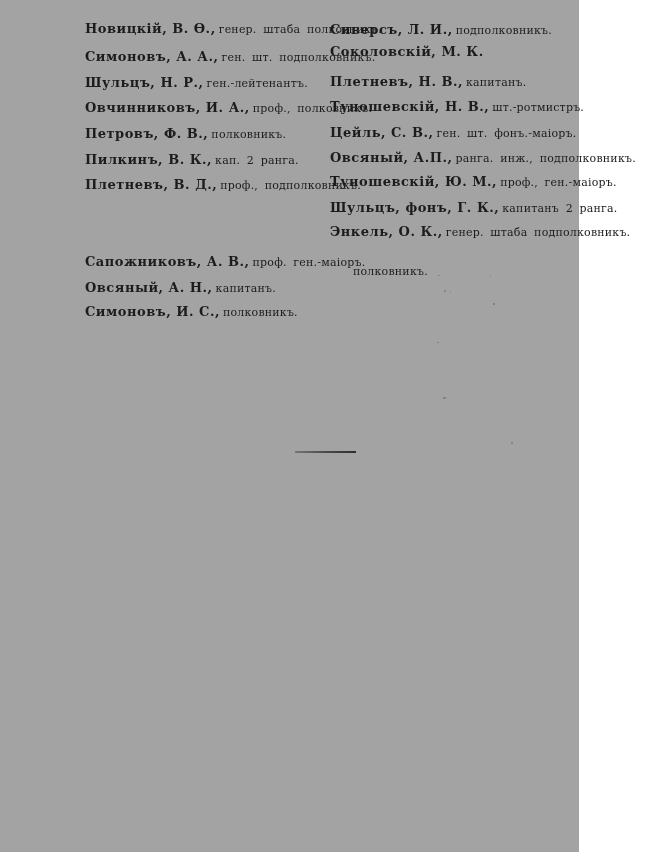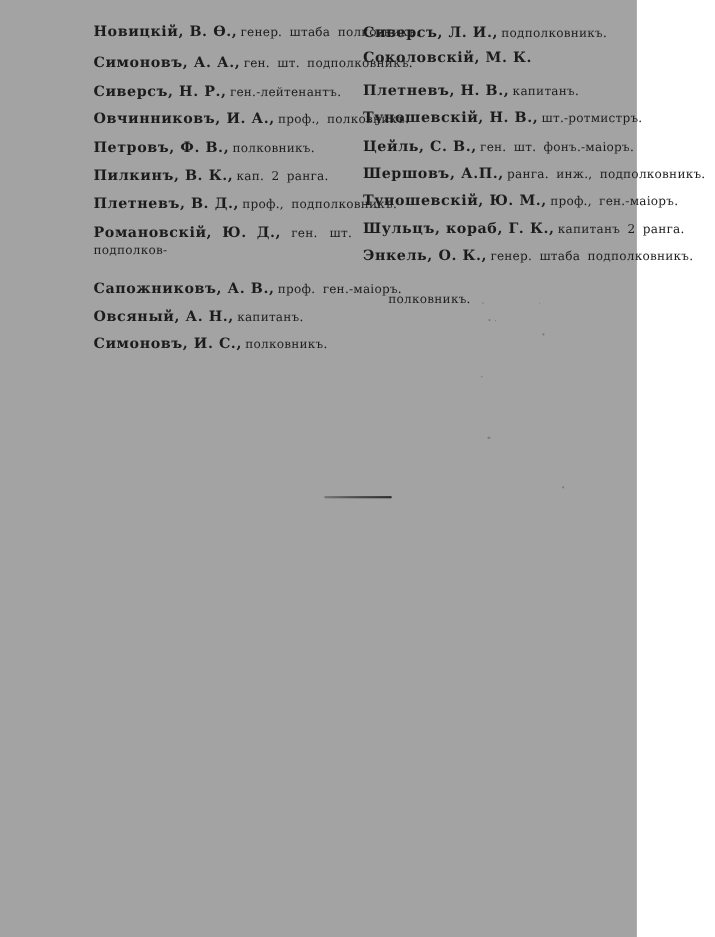--- a/index.html
+++ b/index.html
@@ -63,32 +63,31 @@
 <body>
 
 <div class="page">
 
   <div class="col col-left">
 
     <div class="entry" style="top:21px"><span class="name">Новицкій, В. Ѳ.,</span><span class="rank">генер. штаба полковникъ.</span></div>
 
     <div class="entry" style="top:49px"><span class="name">Симоновъ, А. А.,</span><span class="rank">ген. шт. подполковникъ.</span></div>
 
-    <div class="entry" style="top:75px"><span class="name">Сиверсъ, Н. Р.,</span><span class="rank">ген.-лейтенантъ.</span></div>
+    <div class="entry" style="top:75px"><span class="name">Шульцъ, Н. Р.,</span><span class="rank">ген.-лейтенантъ.</span></div>
 
     <div class="entry" style="top:100px"><span class="name">Овчинниковъ, И. А.,</span><span class="rank">проф., полковникъ.</span></div>
 
     <div class="entry" style="top:126px"><span class="name">Петровъ, Ф. В.,</span><span class="rank">полковникъ.</span></div>
 
     <div class="entry" style="top:152px"><span class="name">Пилкинъ, В. К.,</span><span class="rank">кап. 2 ранга.</span></div>
 
     <div class="entry" style="top:177px"><span class="name">Плетневъ, В. Д.,</span><span class="rank">проф., подполковникъ.</span></div>
 
     <div class="entry wrap" style="top:203px">
-      <div class="line1"><span class="name">Романовскій, Ю. Д.,</span> <span class="rank">ген. шт. подполков-</span></div>
     </div>
 
     <div class="entry" style="top:254px"><span class="name">Сапожниковъ, А. В.,</span><span class="rank">проф. ген.-маіоръ.</span></div>
 
     <div class="entry" style="top:280px"><span class="name">Овсяный, А. Н.,</span><span class="rank">капитанъ.</span></div>
 
     <div class="entry" style="top:304px"><span class="name">Симоновъ, И. С.,</span><span class="rank">полковникъ.</span></div>
 
   </div>
 
@@ -97,25 +96,25 @@
     <div class="entry" style="top:22px"><span class="name">Сиверсъ, Л. И.,</span><span class="rank">подполковникъ.</span></div>
 
     <div class="entry" style="top:44px"><span class="name">Соколовскій, М. К.</span><span class="rank"></span></div>
 
     <div class="entry" style="top:74px"><span class="name">Плетневъ, Н. В.,</span><span class="rank">капитанъ.</span></div>
 
     <div class="entry" style="top:99px"><span class="name">Туношевскій, Н. В.,</span><span class="rank">шт.-ротмистръ.</span></div>
 
     <div class="entry" style="top:125px"><span class="name">Цейль, С. В.,</span><span class="rank">ген. шт. фонъ.-маіоръ.</span></div>
 
-    <div class="entry" style="top:150px"><span class="name">Шершовъ, А.П.,</span><span class="rank">ранга. инж., подполковникъ.</span></div>
+    <div class="entry" style="top:150px"><span class="name">Овсяный, А.П.,</span><span class="rank">ранга. инж., подполковникъ.</span></div>
 
     <div class="entry" style="top:174px"><span class="name">Туношевскій, Ю. М.,</span><span class="rank">проф., ген.-маіоръ.</span></div>
 
-    <div class="entry" style="top:200px"><span class="name">Шульцъ, кораб, Г. К.,</span><span class="rank">капитанъ 2 ранга.</span></div>
+    <div class="entry" style="top:200px"><span class="name">Шульцъ, фонъ, Г. К.,</span><span class="rank">капитанъ 2 ранга.</span></div>
 
     <div class="entry" style="top:224px"><span class="name">Энкель, О. К.,</span><span class="rank">генер. штаба подполковникъ.</span></div>
 
     <div class="entry wrap" style="top:252px">
       <div class="cont" style="margin-top:13px; padding-left:23px">полковникъ.</div>
     </div>
 
   </div>
 
   <div class="rule"></div>

